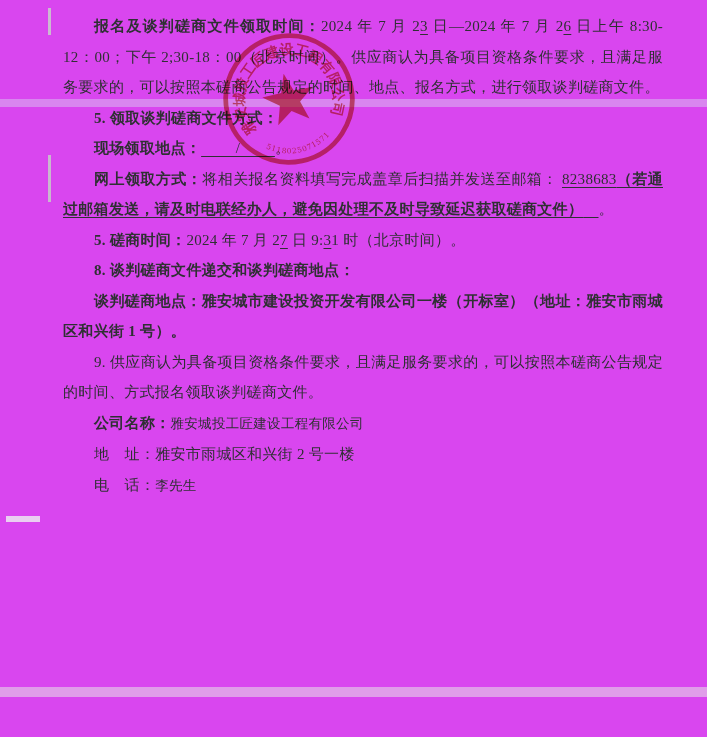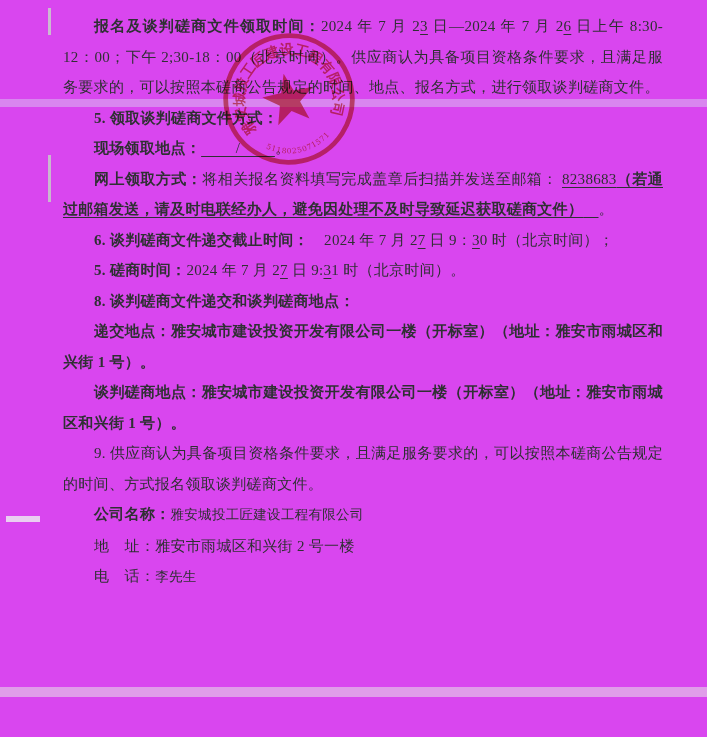--- a/index.html
+++ b/index.html
@@ -49,24 +49,22 @@
   <div class="artifact art-v2"></div>
   <div class="artifact art-blue"></div>
   <div class="artifact art-gray"></div>
   <div class="artifact art-smudge"></div>
 
   <div class="doc">
       <p><span class="b ">报名及谈判磋商文件领取时间：</span><span class="">2024 年 7 月 2</span><span class="u ">3</span><span class=""> 日—2024 年 7 月 2</span><span class="u ">6</span><span class=""> 日上午 8:30-12：00；下午 2;30-18：00（北京时间）。供应商认为具备项目资格条件要求，且满足服务要求的，可以按照本磋商公告规定的时间、地点、报名方式，进行领取谈判磋商文件。</span></p>
       <p><span class="b ">5. 领取谈判磋商文件方式：</span></p>
       <p><span class="b ">现场领取地点：</span><span class="u ">　　 / 　　</span><span class="">。</span></p>
       <p><span class="b ">网上领取方式：</span><span class="">将相关报名资料填写完成盖章后扫描并发送至邮箱： </span><span class="u ">8238683</span><span class="b u ">（若通过邮箱发送，请及时电联经办人，避免因处理不及时导致延迟获取磋商文件）</span><span class="u ">　</span><span class="">。</span></p>
-      <p><span class="b ">6. 谈判磋商文件递交截止时间：</span><span class="">　2024 年 7 月 2</span><span class="u ">7</span><span class=""> 日 9：</span><span class="u ">3</span><span class="">0 时（北京时间）；</span></p>
       <p><span class="b ">5. 磋商时间：</span><span class="">2024 年 7 月 2</span><span class="u ">7</span><span class=""> 日 9:</span><span class="u ">3</span><span class="">1 时（北京时间）。</span></p>
       <p><span class="b ">8. 谈判磋商文件递交和谈判磋商地点：</span></p>
-      <p><span class="b ">递交地点：雅安城市建设投资开发有限公司一楼（开标室）（地址：雅安市雨城区和兴街 1 号）。</span></p>
       <p><span class="b ">谈判磋商地点：雅安城市建设投资开发有限公司一楼（开标室）（地址：雅安市雨城区和兴街 1 号）。</span></p>
       <p><span class="">9. 供应商认为具备项目资格条件要求，且满足服务要求的，可以按照本磋商公告规定的时间、方式报名领取谈判磋商文件。</span></p>
       <p><span class="b ">公司名称：</span><span class="sm">雅安城投工匠建设工程有限公司</span></p>
       <p><span class="">地　址：雅安市雨城区和兴街 2 号一楼</span></p>
       <p><span class="">电　话：</span><span class="sm">李先生</span></p>
     </div>
 
   <svg class="seal" viewBox="0 0 200 200" xmlns="http://www.w3.org/2000/svg">
     <defs>
       <path id="sealTopArc" d="M 47.5 140 A 66 66 0 1 1 152.5 140" fill="none"></path>

